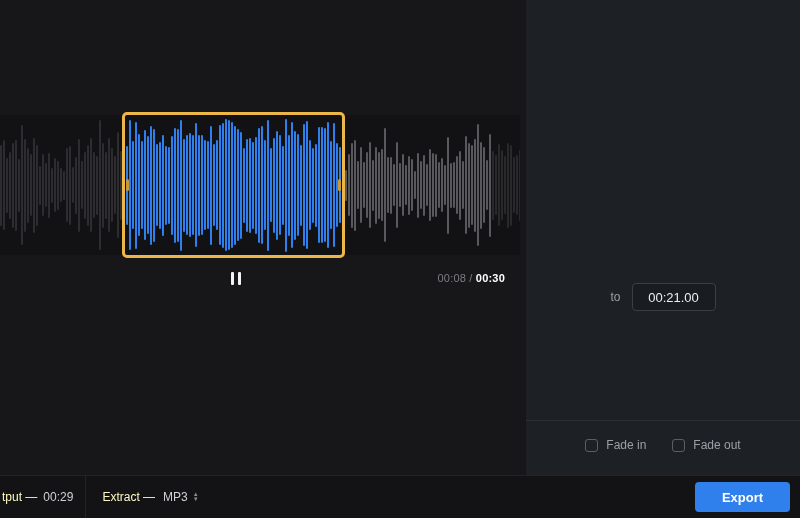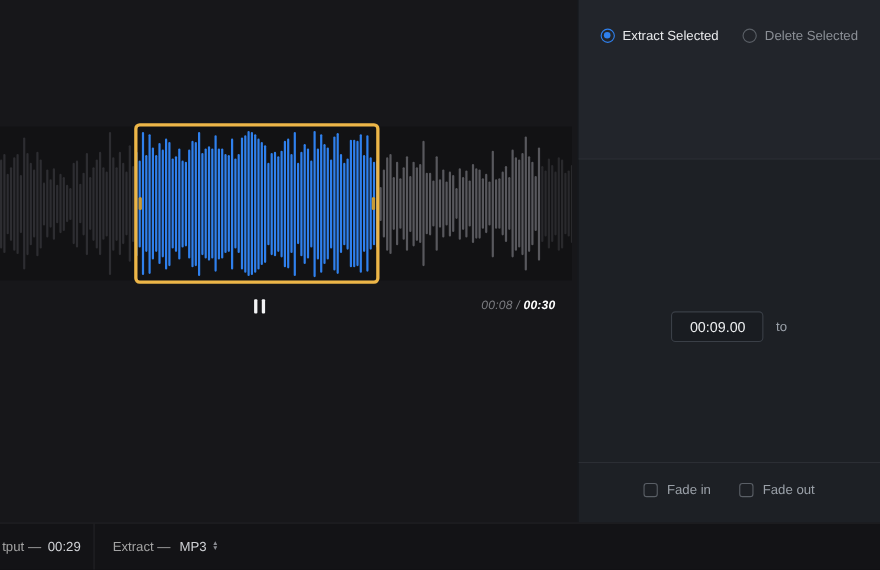--- a/index.html
+++ b/index.html
@@ -35,21 +35,21 @@
 
   .pause-btn {
     position:absolute; left:225px; top:268px; width:22px; height:20px;
     background:transparent; border:none; cursor:pointer;
     display:flex; align-items:center; justify-content:center; gap:4px;
   }
   .pause-btn span { display:block; width:3px; height:13px; background:#f2f3f5; border-radius:1px; }
 
   .time-display {
     position:absolute; right:20px; top:272px; font-size:11px; letter-spacing:.2px;
-    color:#7c7d82; white-space:nowrap;font-style:italic;
+    color:#7c7d82; white-space:nowrap;
   }
   .time-display .total { color:#ffffff; font-weight:bold; }
 
   
   .panel {
     position:absolute; left:525px; top:0; width:275px; height:475px;
     background:#1d2025; border-left:1px solid #15161a;
   }
   .panel-top {
     position:absolute; left:0; top:0; width:100%; height:145px;
@@ -98,21 +98,21 @@
     background:transparent; flex:0 0 auto;
   }
 
   
   .bottom-bar {
     position:absolute; left:0; top:475px; width:800px; height:43px;
     background:#131316; border-top:1px solid #232327;
     display:flex; align-items:center;
   }
   .out-group { display:flex; align-items:center; gap:6px; margin-left:2px; white-space:nowrap; }
-  .dim-label { color:#a3a3a3; font-size:12px; }
+  .dim-label { color:#fef9c3; font-size:12px; }
   .val-label { color:#cfd1d5; font-size:12px; }
   .vsep { width:1px; height:43px; background:#232327; margin-left:12px; }
   .format-group { display:flex; align-items:center; gap:8px; margin-left:16px; }
   .format-select { display:flex; align-items:center; gap:5px; background:none; border:none;
     cursor:pointer; font-family:inherit; }
   .arrows { display:flex; flex-direction:column; line-height:5px; font-size:6px; color:#8a8c92; }
   .export-btn {
     margin-left:auto; margin-right:10px; width:95px; height:30px;
     background:#2f80ed; color:#ffffff; border:none; border-radius:4px;
     font-size:13px; font-weight:bold; font-family:inherit; cursor:pointer;
@@ -312,39 +312,25 @@
     <button class="pause-btn">
       <span></span>
       <span></span>
     </button>
 
     <div class="time-display"><span>00:08</span><span> / </span><span class="total">00:30</span></div>
   </div>
 
   <div class="panel">
 
-    <div class="panel-top">
-      <div class="mode-row">
-        <button class="mode-opt selected">
-          <span class="radio">
-              <span class="radio-dot"></span>
-            </span>
-          <span>Extract Selected</span>
-        </button>
-        <button class="mode-opt">
-          <span class="radio"></span>
-          <span>Delete Selected</span>
-        </button>
-      </div>
-    </div>
 
 
     <div class="cut-row">
-      <input class="time-input" value="00:09.00" style="">
       <span class="to-label">to</span>
+      <input class="time-input" value="00:21.00" style="">
     </div>
 
     <div class="fade-divider"></div>
 
     <div class="fade-row">
       <button class="fade-opt">
         <span class="checkbox"></span>
         <span>Fade in</span>
       </button>
       <button class="fade-opt">
@@ -363,15 +349,16 @@
     <div class="format-group">
       <span class="dim-label">Extract —</span>
       <button class="format-select">
         <span class="val-label">MP3</span>
         <span class="arrows">
             <span>▲</span>
             <span>▼</span>
           </span>
       </button>
     </div>
+    <button class="export-btn">Export</button>
   </div>
 
 </div>
 
 </body></html>

